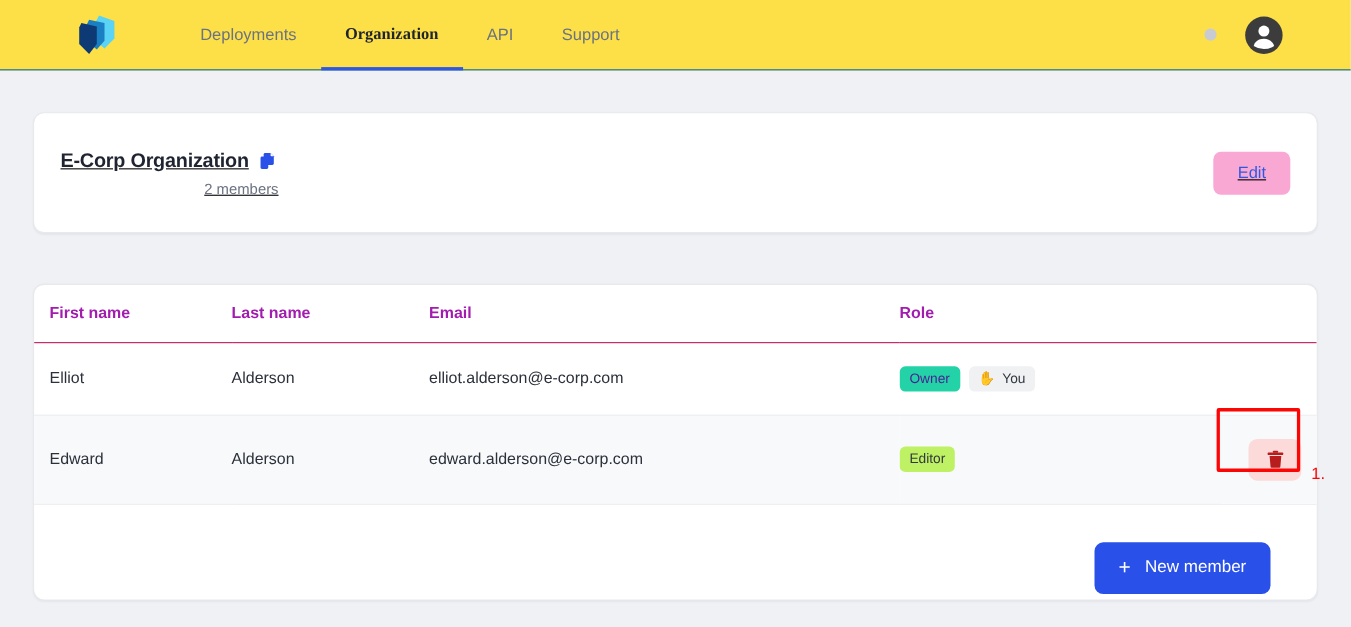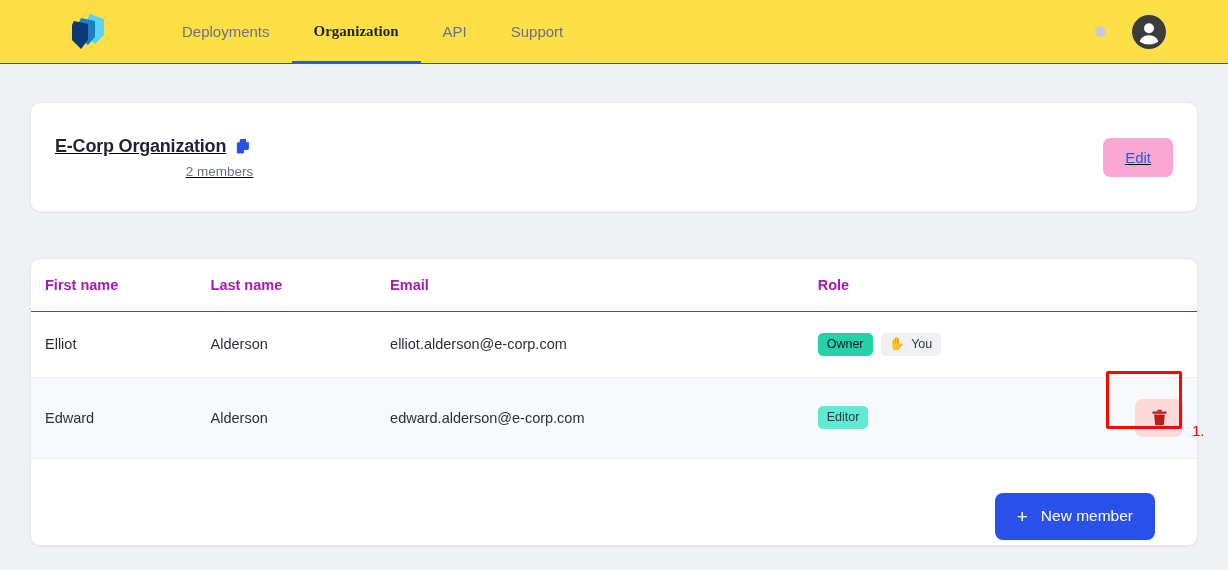--- a/index.html
+++ b/index.html
@@ -143,23 +143,23 @@
   .badge {
     font-size: 12.5px;
     border-radius: 5px;
     padding: 5px 9px;
     display: inline-flex;
     align-items: center;
     gap: 6px;
     line-height: 1;
     white-space: nowrap;
   }
-  .badge-owner { background: #23d3a7; color: #0f172a; }
+  .badge-owner { background: #23d3a7; color: #4c1d95; }
   .badge-you   { background: #f0f1f3; color: #333840; }
-  .badge-editor{ background: #5eead4; color: #333840; }
+  .badge-editor{ background: #bef264; color: #333840; }
 
   .delete-cell { position: relative; text-align: right; padding-right: 14px !important; }
   .delete-btn {
     width: 48px; height: 38px;
     background: #fcdada;
     border: none;
     border-radius: 8px;
     display: inline-flex;
     align-items: center;
     justify-content: center;

